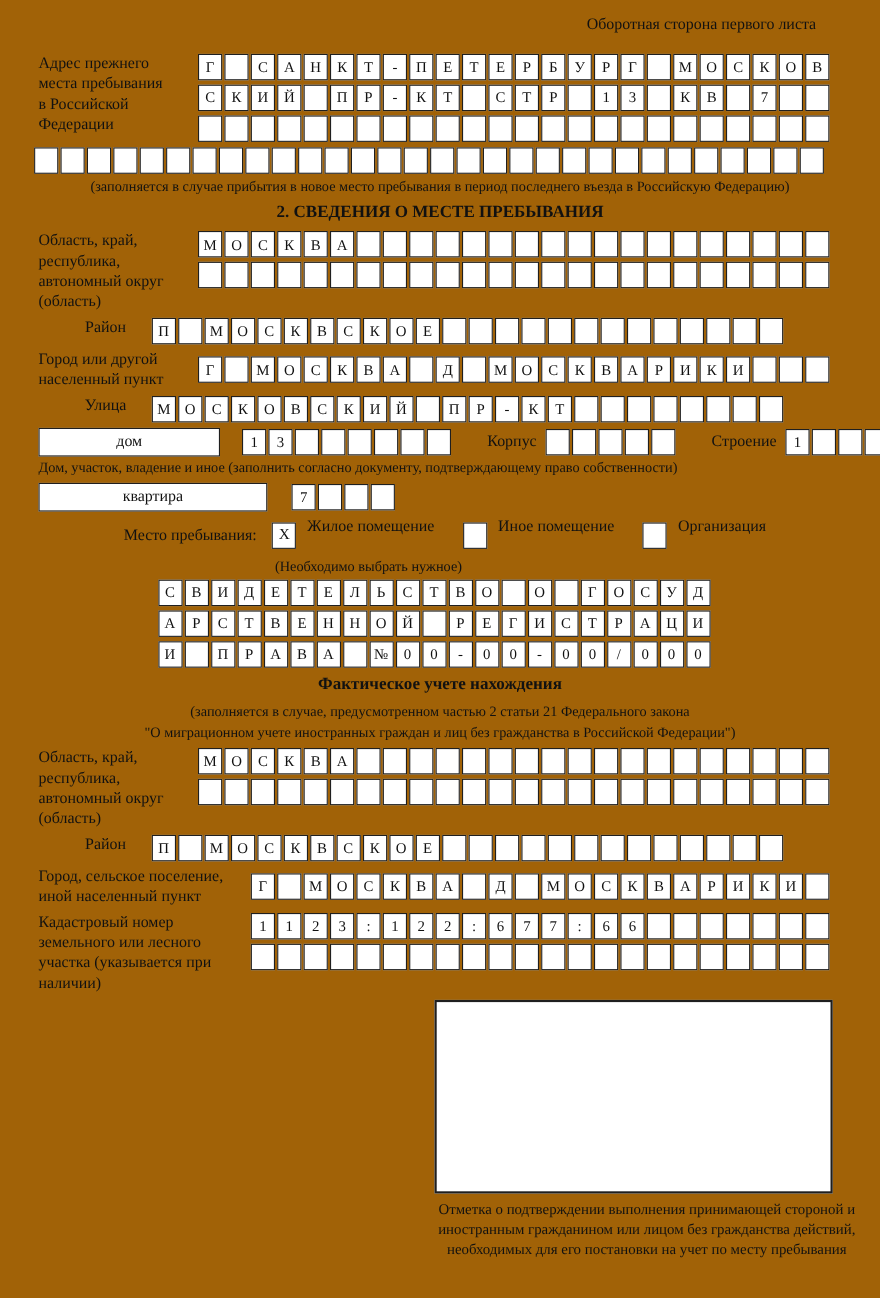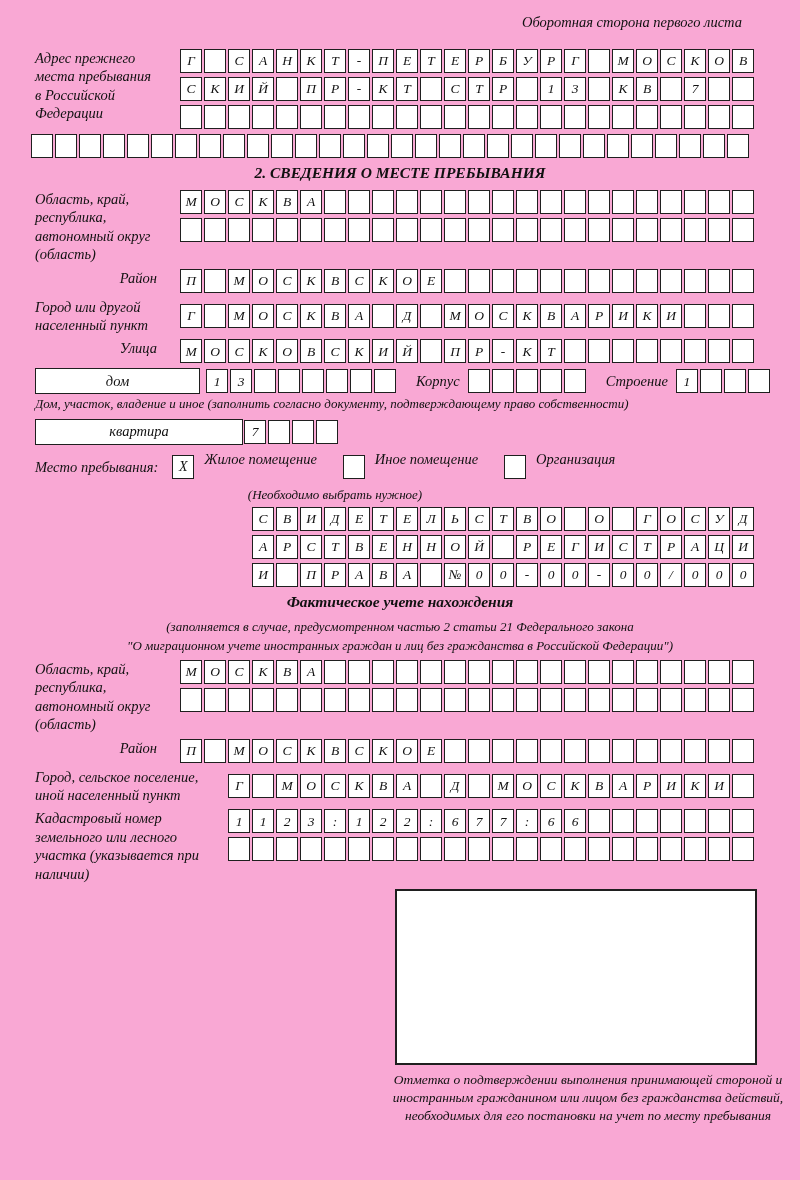--- a/index.html
+++ b/index.html
@@ -1,55 +1,54 @@
 <!DOCTYPE html>
 <html><head>
 <meta charset="utf-8">
 <style>
   html,body{margin:0;padding:0;background:#ffffff;}
   .page{
     width:800px;height:1180px;box-sizing:border-box;
     font-family:"Liberation Serif","DejaVu Serif",serif;
-    color:#111;background:#f9a8d4;overflow:hidden;position:relative;
+    color:#111;background:#a16207;overflow:hidden;position:relative;
     padding-top:14px;
-    font-style:italic;
   }
   .hdr{font-size:14.5px;text-align:right;padding-right:58px;margin-bottom:18px;}
   
   .cells{display:flex;flex-wrap:nowrap;}
   .cell{
     flex:none;width:20px;height:22px;border:1px solid #1f1f1f;margin-right:2px;
     display:inline-flex;align-items:center;justify-content:center;
     font-size:13.5px;line-height:1;background:#fff;
   }
   .cellgroup .cells{margin-bottom:4px;}
   .cellgroup .cells:last-child{margin-bottom:0;}
   
-  .frow{display:flex;justify-content:flex-end;align-items:flex-start;
+  .frow{display:flex;justify-content:center;align-items:flex-start;
         margin:0 44px 5px 35px;gap:17px;}
   .frow.vcenter{align-items:center;}
   .label{font-size:14.5px;line-height:1.27;padding-right:6px;}
   .w140{max-width:140px;}
   .w188{max-width:188px;}
   .w210{max-width:210px;}
   .fullrow{margin:0 0 4px 31px;}
   .caption{font-size:13px;line-height:1.25;}
   .caption.center{text-align:center;margin:2px 20px 6px 20px;}
   .caption.left{margin:2px 0 6px 35px;}
   .sec-title{font-size:15.5px;font-weight:bold;text-align:center;margin:6px 0 8px 0;}
   .subtitle{font-size:13px;text-align:center;margin:0 30px 3px 30px;}
   
   .domrow{display:flex;align-items:center;margin:2px 0 2px 35px;}
   .named-box{border:1px solid #1f1f1f;height:24px;display:flex;align-items:center;
              justify-content:center;font-size:14.5px;flex:none;background:#fff;}
-  .dom-box{width:163px;margin-right:6px;}
-  .kv-box{width:206px;margin-right:1px;}
-  .inline-label{font-size:14.5px;margin:0 8px 0 18px;flex:none;}
+  .dom-box{width:163px;margin-right:20px;}
+  .kv-box{width:206px;margin-right:22px;}
+  .inline-label{font-size:14.5px;margin:0 8px 0 31px;flex:none;}
   
-  .chkrow{display:flex;align-items:center;margin:6px 0 3px 35px;font-size:14.5px;}
+  .chkrow{display:flex;align-items:center;margin:6px 0 3px 35px;font-size:14.5px;justify-content:center;}
   .chk{flex:none;width:20px;height:22px;border:1px solid #1f1f1f;display:inline-flex;
        align-items:center;justify-content:center;font-size:14px;background:#fff;}
   .chkrow .field-title{margin-right:14px;}
   .optlabel{margin:0 26px 16px 10px;}
   .chk-caption{width:430px;margin-left:120px;text-align:center;}
   
   .stamp{width:358px;height:172px;border:2px solid #1f1f1f;margin:6px 0 6px 395px;
          background:#fff;}
   .stamp-caption{width:432px;margin-left:372px;text-align:center;
                  font-size:13.5px;line-height:1.32;} .mb6{margin-bottom:6px;} .mt4{margin-top:4px;}
@@ -169,20 +168,21 @@
       <span class="cell"></span>
       <span class="cell"></span>
       <span class="cell"></span>
       <span class="cell"></span>
       <span class="cell"></span>
       <span class="cell"></span>
       <span class="cell"></span>
       <span class="cell"></span>
       <span class="cell"></span>
     </div>
+  <div class="caption center">(заполняется в случае прибытия в новое место пребывания в период последнего въезда в Российскую Федерацию)</div>
 
   <div class="sec-title">2. СВЕДЕНИЯ О МЕСТЕ ПРЕБЫВАНИЯ</div>
 
   <div class="frow">
     <div class="label w140">Область, край, республика, автономный округ (область)</div>
     <div class="cellgroup">
       <div class="cells">
           <span class="cell">М</span>
           <span class="cell">О</span>
           <span class="cell">С</span>

